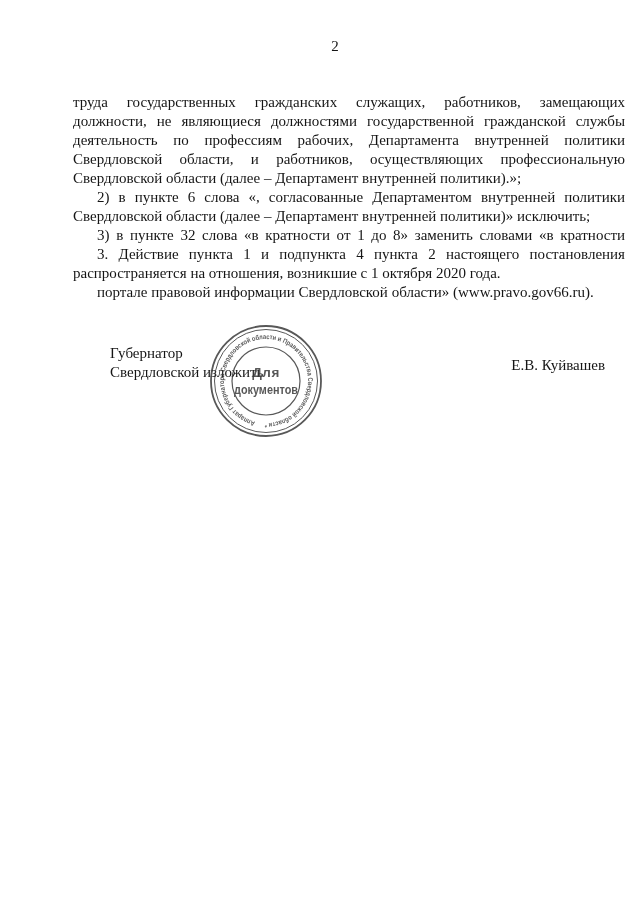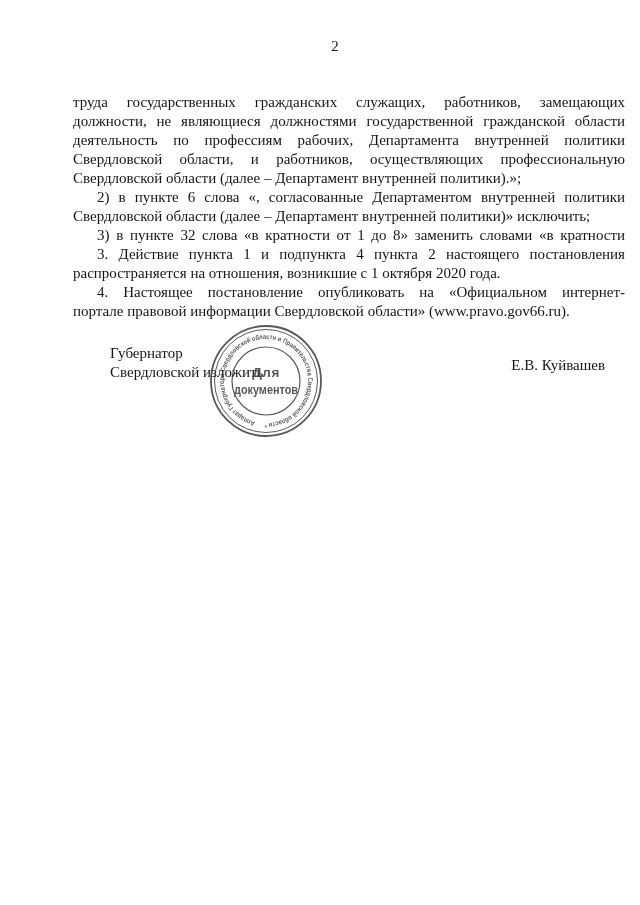--- a/index.html
+++ b/index.html
@@ -69,38 +69,37 @@
 </head>
 <body>
 
 <div class="page">
 
   <div class="page-number">2</div>
 
   <div class="body-text">
       <div class="para">
         <div class="line">труда государственных гражданских служащих, работников, замещающих</div>
-        <div class="line">должности, не являющиеся должностями государственной гражданской области</div>
+        <div class="line">должности, не являющиеся должностями государственной гражданской службы</div>
         <div class="line">деятельность по профессиям рабочих, Департамента внутренней политики</div>
         <div class="line">Свердловской области, и работников, осуществляющих профессиональную</div>
         <div class="line last">Свердловской области (далее – Департамент внутренней политики).»;</div>
       </div>
       <div class="para indent">
         <div class="line">2) в пункте 6 слова «, согласованные Департаментом внутренней политики</div>
         <div class="line last">Свердловской области (далее – Департамент внутренней политики)» исключить;</div>
       </div>
       <div class="para indent">
         <div class="line">3) в пункте 32 слова «в кратности от 1 до 8» заменить словами «в кратности</div>
       </div>
       <div class="para indent">
         <div class="line">3. Действие пункта 1 и подпункта 4 пункта 2 настоящего постановления</div>
         <div class="line last">распространяется на отношения, возникшие с 1 октября 2020 года.</div>
       </div>
       <div class="para indent">
-        <div class="line">4. Настоящее постановление опубликовать на «Официальном интернет-</div>
         <div class="line last">портале правовой информации Свердловской области» (www.pravo.gov66.ru).</div>
       </div>
     </div>
 
   <div class="signature-left">
     <div>Губернатор</div>
     <div>Свердловской изложить</div>
   </div>
 
   <div class="signature-name">Е.В. Куйвашев</div>

